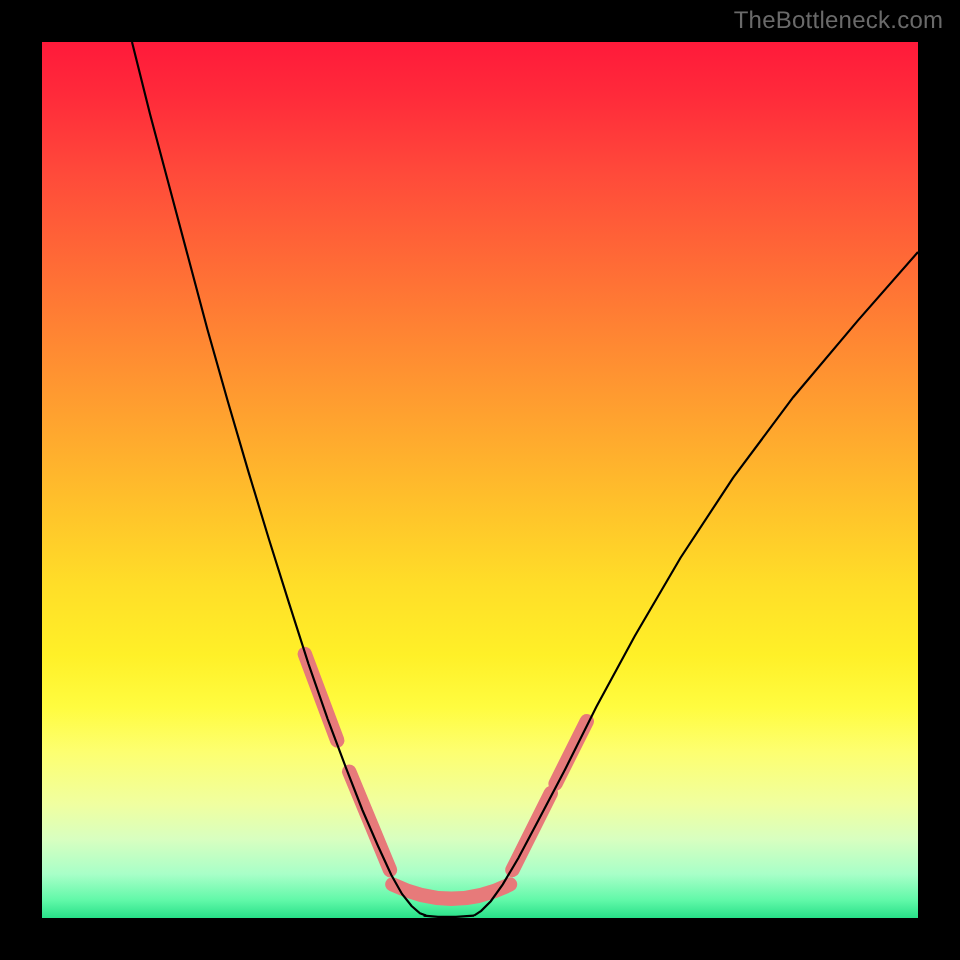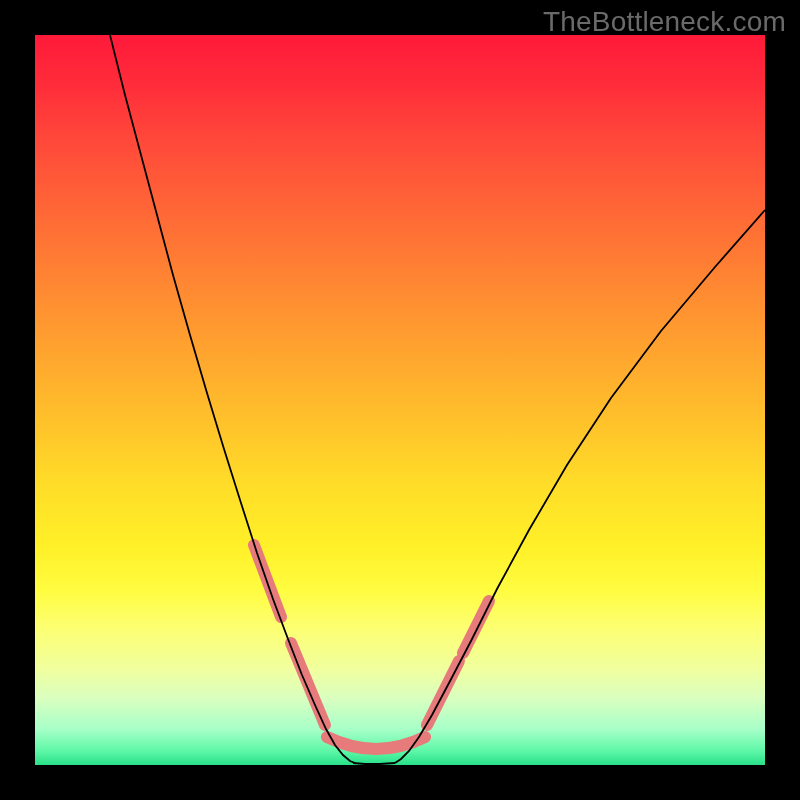--- a/index.html
+++ b/index.html
@@ -48,21 +48,21 @@
       #a8ffc8 95%,
       #60f8a8 98%,
       #28e088 100%
     );
   }
   .watermark {
     position: absolute;
     top: 6px;
     right: 14px;
     color: #6a6a6a;
-    font-size: 28px;
+    font-size: 20px;
     font-weight: 500;
     letter-spacing: 0.2px;
     user-select: none;
   }
   svg.curve-layer {
     position: absolute;
     inset: 0;
     width: 100%;
     height: 100%;
     overflow: visible;

